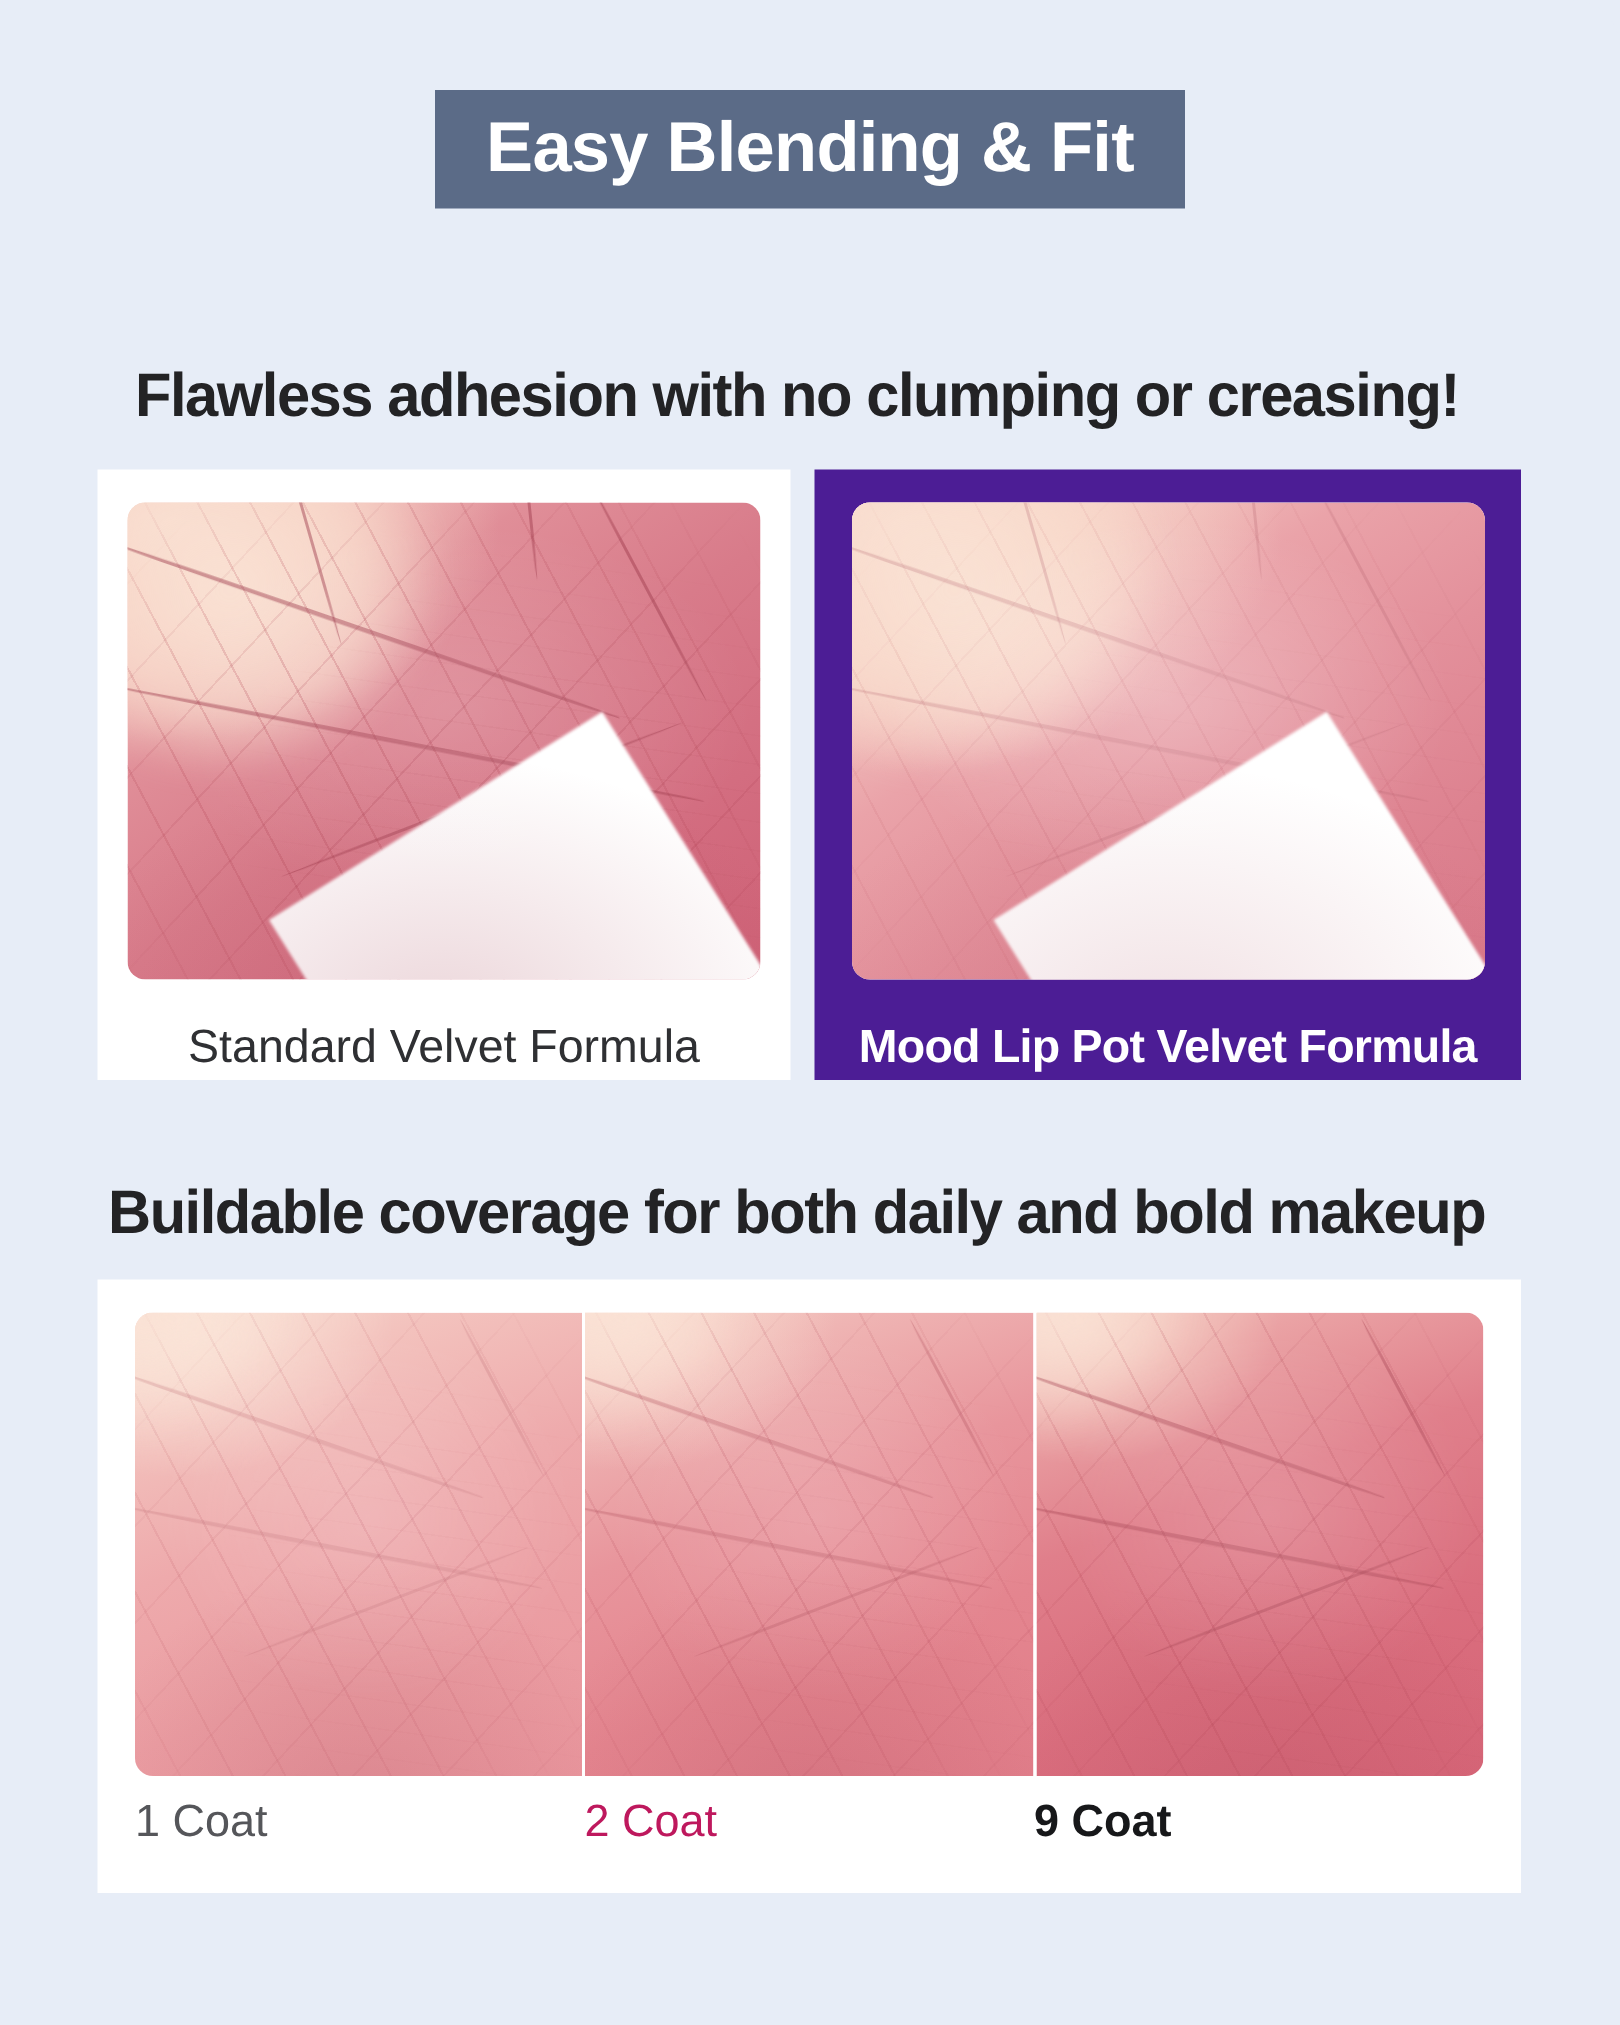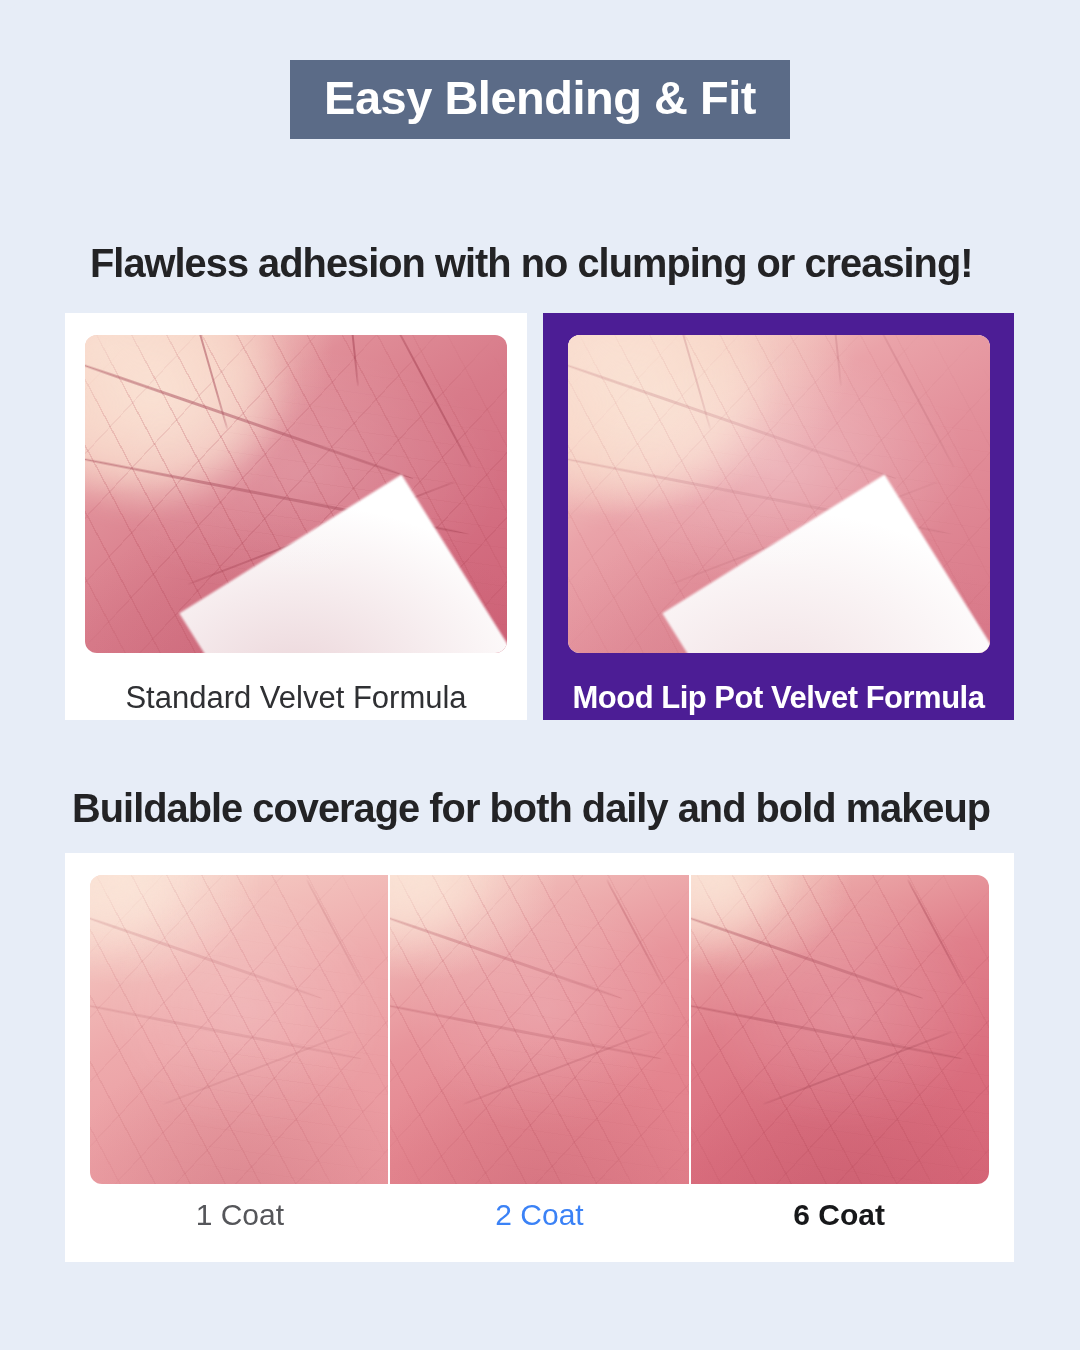--- a/index.html
+++ b/index.html
@@ -89,23 +89,23 @@
     display:flex;
   }
   .coat-panel { position:relative; flex:1 1 0; overflow:hidden; }
   .coat-panel + .coat-panel { border-left:2px solid rgba(255,255,255,0.55); }
 
   .coat-labels {
     position:absolute;
     left:25px; top:345px; width:899px;
     display:flex;
   }
-  .coat-label { flex:1 1 0; text-align:center; font-size:30px; line-height:1.1; }
+  .coat-label { flex:1 1 0; text-align:left; font-size:30px; line-height:1.1; }
   #coat-label-1 { color:#55565a; font-weight:normal; }
-  #coat-label-2 { color:#3b82f6; font-weight:normal; }
+  #coat-label-2 { color:#be185d; font-weight:normal; }
   #coat-label-3 { color:#17181a; font-weight:bold; }
 
   
   .palm { position:absolute; inset:0; }
 
   
   .palm .skin {
     position:absolute; inset:0;
     background:
       radial-gradient(120% 105% at 8% 6%,  #f8ded2 0%, #f6d3c6 16%, rgba(246,211,198,0) 46%),
@@ -362,17 +362,17 @@
           </div>
           <div class="gloss"></div>
         </div>
       </div>
 
     </div>
 
     <div class="coat-labels">
       <div class="coat-label" id="coat-label-1">1 Coat</div>
       <div class="coat-label" id="coat-label-2">2 Coat</div>
-      <div class="coat-label" id="coat-label-3">6 Coat</div>
+      <div class="coat-label" id="coat-label-3">9 Coat</div>
     </div>
   </div>
 
 </div>
 
 </body></html>

